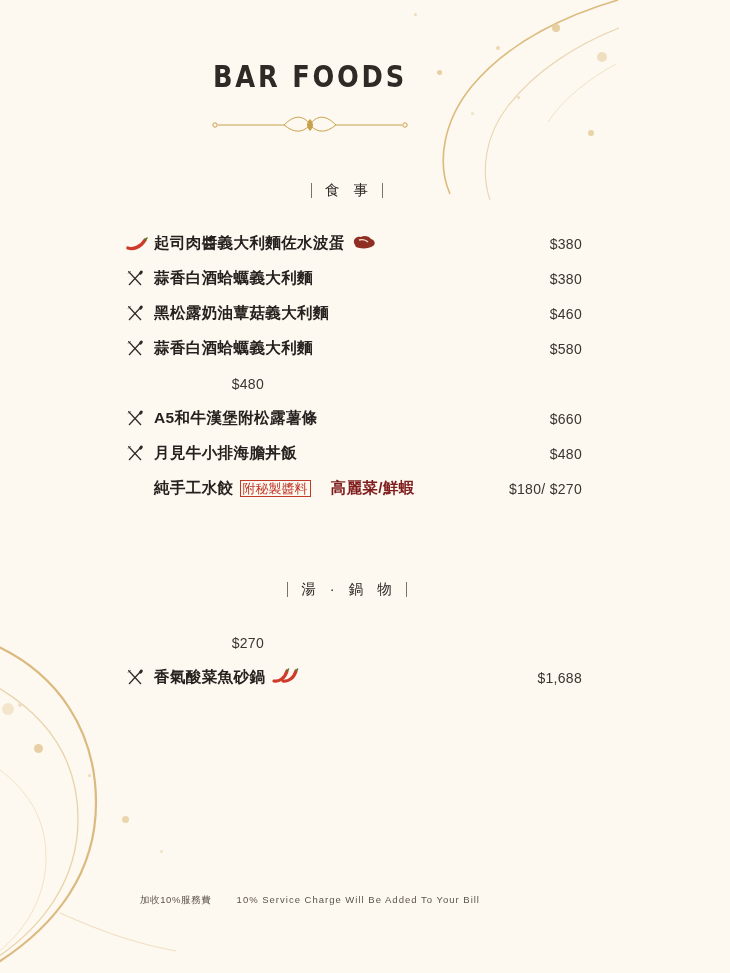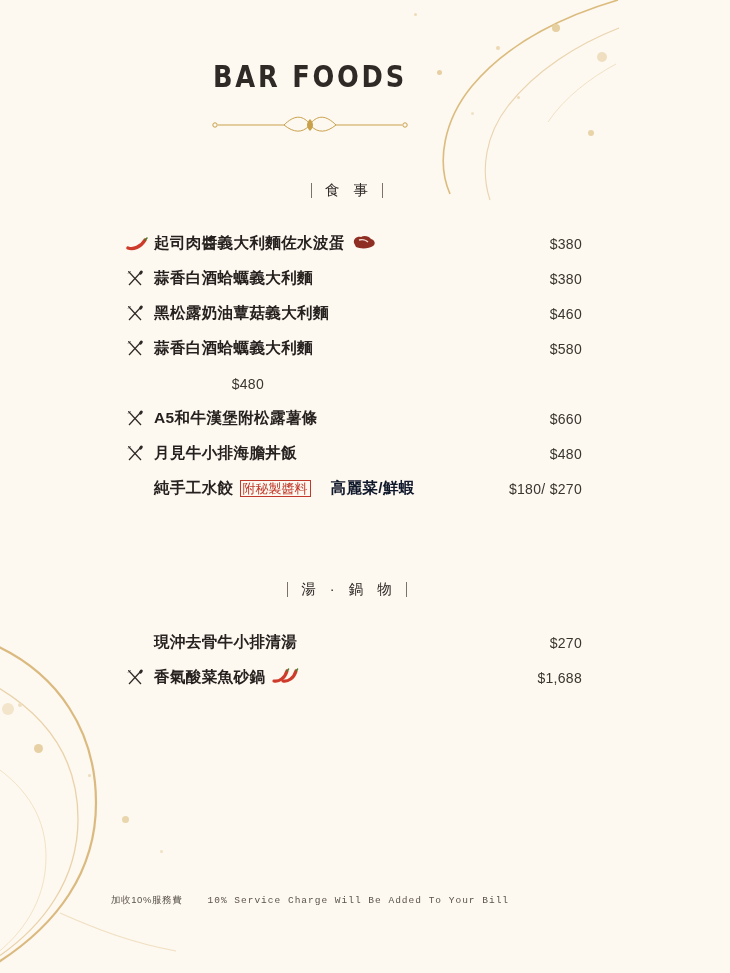--- a/index.html
+++ b/index.html
@@ -116,35 +116,35 @@
     color: #c0392b;
     border: 0.8px solid #c0392b;
     padding: 1px 2px;
     line-height: 1;
     font-weight: normal;
     letter-spacing: 0;
   }
   .variant {
     font-size: 15.5px;
     font-weight: bold;
-    color: #0f172a;
+    color: #7f1d1d;
     margin-left: 14px;
   }
 
   
   .footer {
     position: absolute;
     bottom: 66px;
     left: 0; right: 0;
     text-align: center;
     font-size: 9.5px;
     color: #5b544d;
     letter-spacing: 0.6px;
   }
-  .footer .en { letter-spacing: 1px; margin-left: 22px; font-family: Liberation Mono, monospace; }
+  .footer .en { letter-spacing: 1px; margin-left: 22px; }
 </style>
 </head>
 <body>
 
 <div class="page">
 
   <div class="bg-deco">
 
     <svg width="280" height="230" style="top:-6px; right:0;" viewBox="0 0 280 230">
       <path d="M278 6 C230 20 170 46 132 92 C104 126 96 168 110 200" fill="none" stroke="#d9b877" stroke-width="1.6" opacity="0.95"></path>
@@ -317,23 +317,20 @@
     <div class="section-head">
       <span class="bar"></span>
       <span class="label">湯 · 鍋 物</span>
       <span class="bar"></span>
     </div>
 
     <div class="items">
 
       <div class="row">
         <span class="icon-slot"></span>
-        <span class="name">
-          <span>現沖去骨牛小排清湯</span>
-        </span>
         <span class="price">$270</span>
       </div>
 
 
       <div class="row">
         <span class="icon-slot">
           <svg width="18" height="18" viewBox="0 0 18 18">
             <path d="M3 2 L15 15" stroke="#2f2a26" stroke-width="1.2"></path>
             <path d="M15 2 L3 15" stroke="#2f2a26" stroke-width="1.2"></path>
             <path d="M2.2 1.2 L4.4 3.4 M4.4 1.2 L2.2 3.4" stroke="#2f2a26" stroke-width="1"></path>

